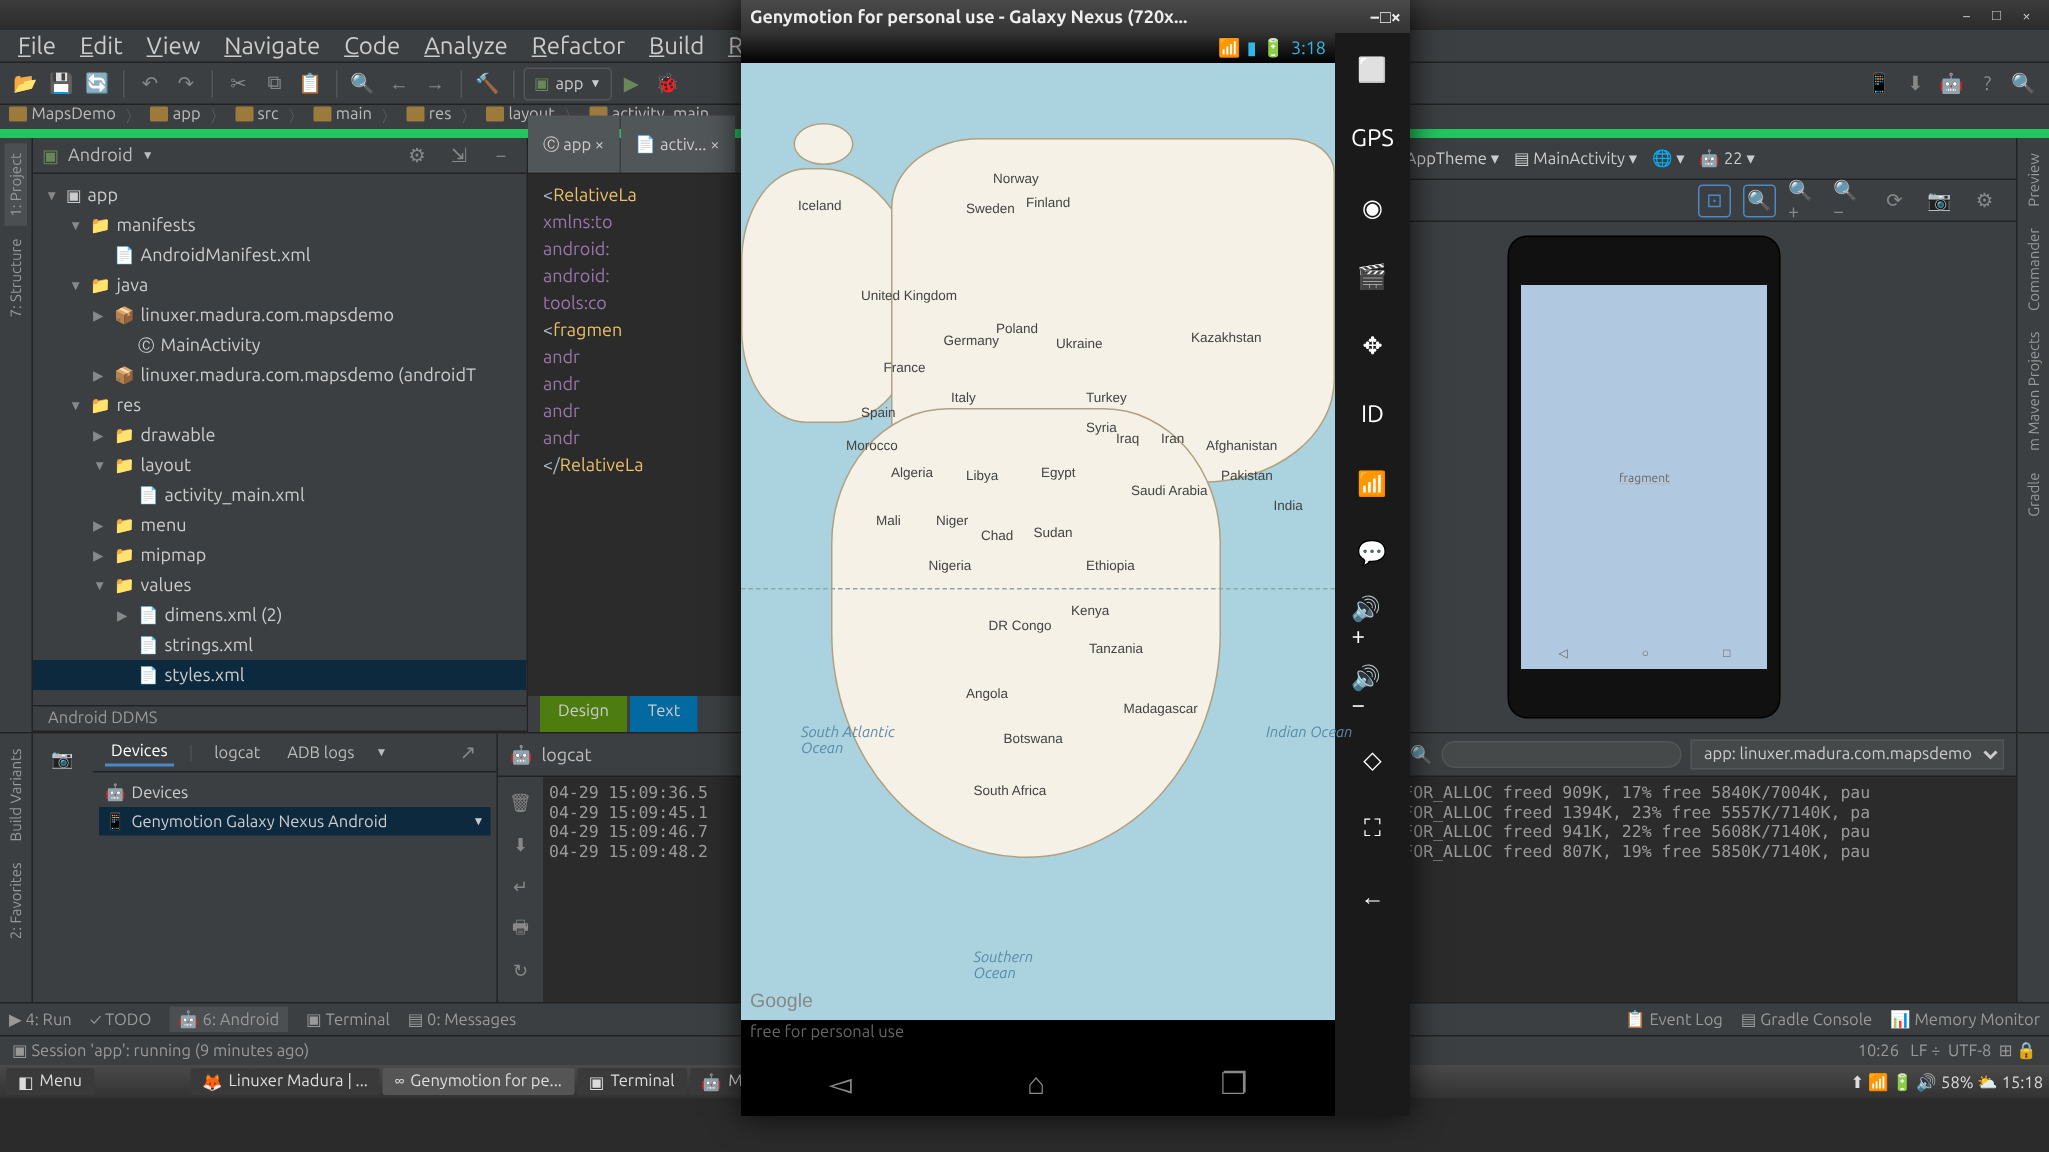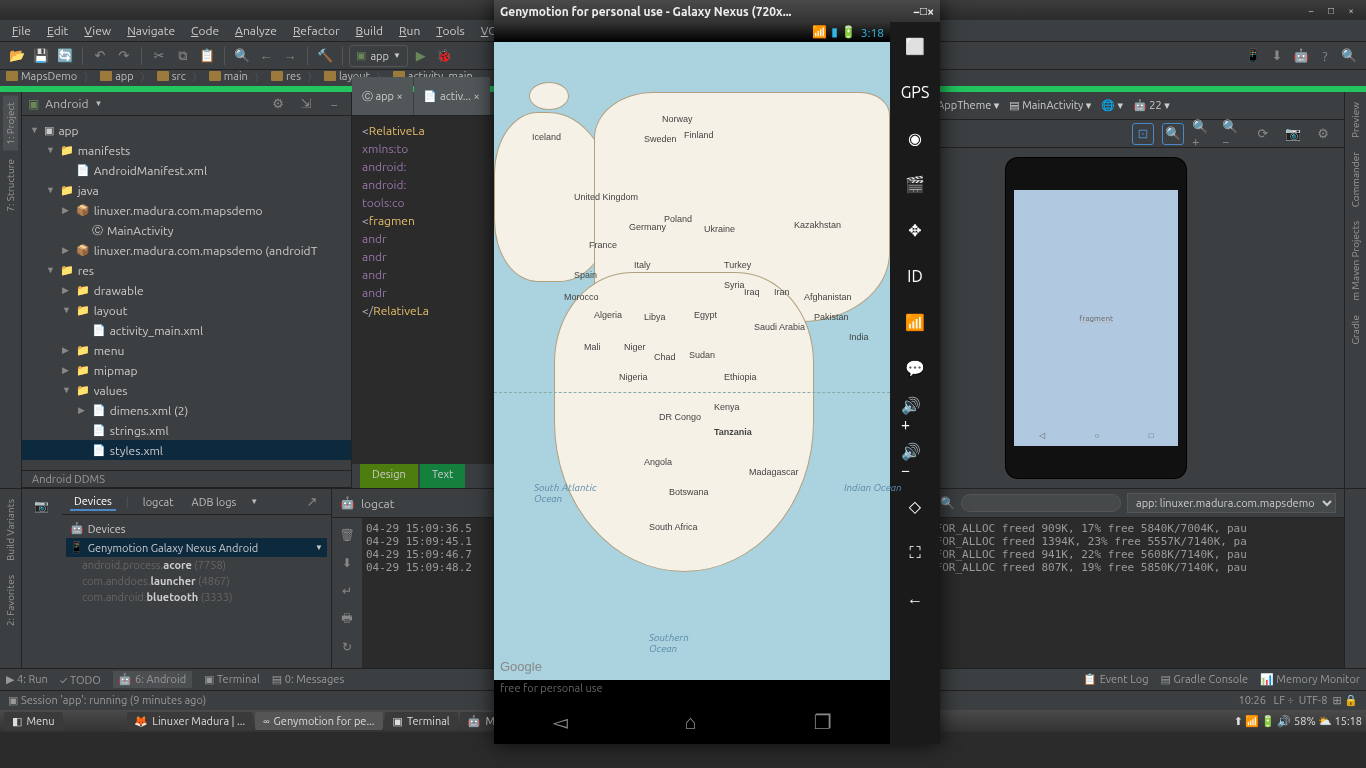--- a/index.html
+++ b/index.html
@@ -1,21 +1,21 @@
 <!DOCTYPE html>
 <html><head>
 <meta charset="utf-8">
 <style>
 * { margin:0; padding:0; box-sizing:border-box; font-family:"Ubuntu","Segoe UI",sans-serif; }
 body { width:1366px; height:768px; background:#2b2b2b; color:#bbb; overflow:hidden; position:relative; font-size:12px; }
 .titlebar { height:20px; background:linear-gradient(#3c3c3c,#2b2b2b); display:flex; align-items:center; padding:0 8px; color:#ccc; font-size:12px; }
 .titlebar .spacer{flex:1;}
 .titlebar .winbtn{width:14px;height:14px;margin-left:6px;display:inline-flex;align-items:center;justify-content:center;color:#ccc;font-size:10px;cursor:pointer;}
 .menubar { height:22px; background:#3c3f41; display:flex; align-items:center; padding:0 4px; border-bottom:1px solid #222;}
-.menubar span{padding:2px 8px; color:#ccc; font-size:12px;}
+.menubar span{padding:2px 8px; color:#ccc; font-size:16px;}
 .menubar span u{text-decoration:underline;}
 .toolbar { height:28px; background:#3c3f41; display:flex; align-items:center; padding:0 6px; gap:2px; border-bottom:1px solid #222;}
 .tbtn{width:22px;height:22px;display:inline-flex;align-items:center;justify-content:center;color:#888;font-size:13px;border-radius:3px;}
 .sep{width:1px;height:18px;background:#555;margin:0 4px;}
 .runconf{display:flex;align-items:center;background:#3c3f41;padding:0 6px;height:22px;border:1px solid #555;border-radius:3px;color:#ccc;font-size:11px;gap:4px;}
 .green{color:#6a8759;} .tag{color:#e8bf6a;}
 .breadcrumb{height:22px;background:#3c3f41;display:flex;align-items:flex-start;padding:0 6px;font-size:11px;color:#bbb;border-bottom:6px solid #22c55e;gap:4px;}
 .bc-item{display:flex;align-items:center;gap:3px;}
 .bc-sep{color:#666;margin:0 2px;}
 .fico{width:12px;height:10px;background:#9c7a3c;display:inline-block;border-radius:1px;}
@@ -30,21 +30,21 @@
 .node{display:flex;align-items:center;height:20px;padding-left:8px;gap:4px;color:#ccc;white-space:nowrap;}
 .node.sel{background:#0d293e;}
 .ind1{padding-left:24px;} .ind2{padding-left:40px;} .ind3{padding-left:56px;}
 .arrw{width:10px;display:inline-block;color:#888;font-size:9px;}
 .editor{flex:1;background:#2b2b2b;display:flex;flex-direction:column;}
 .etabs{height:24px;background:#3c3f41;display:flex;align-items:flex-end;border-bottom:1px solid #222;}
 .etab{height:38px;padding:0 10px;display:flex;align-items:center;font-size:11px;color:#ccc;background:#515658;margin-right:1px;gap:4px;}
 .code{flex:1;padding:6px 10px;font-family:"DejaVu Sans Mono",monospace;font-size:12px;line-height:18px;color:#a9b7c6;position:relative;}
 .dtabs{height:24px;display:flex;justify-content:flex-start;padding-left:8px;background:#3c3f41;}
 .dtab{padding:4px 12px;background:#4d7c0f;font-size:11px;color:#ccc;margin-right:2px;}
-.dtab.active{background:#15803d;}
+.dtab.active{background:#0369a1;}
 .preview{flex:1;background:#3c3f41;border-left:1px solid #222;display:flex;flex-direction:column;}
 .pvtool{height:28px;display:flex;align-items:center;padding:0 6px;gap:10px;font-size:11px;color:#ccc;border-bottom:1px solid #222;}
 .pvtool2{height:28px;display:flex;align-items:center;justify-content:flex-end;padding:0 10px;gap:8px;border-bottom:1px solid #222;}
 .pvbody{flex:1;display:flex;align-items:center;justify-content:center;background:#3c3f41;text-decoration:underline;}
 .phone{width:180px;height:320px;background:#111;border-radius:12px;padding:32px 8px;box-shadow:0 0 0 1px #000;}
 .phone-screen{width:100%;height:100%;background:#b0c8e0;display:flex;align-items:center;justify-content:center;font-size:8px;color:#666;position:relative;}
 .navb{position:absolute;bottom:2px;left:0;right:0;height:18px;display:flex;justify-content:space-around;align-items:center;}
 .ddms{height:18px;background:#3c3f41;padding:2px 10px;font-size:11px;color:#999;border-top:1px solid #222;border-bottom:1px solid #222;}
 .bottom{height:180px;background:#2b2b2b;display:flex;border-top:1px solid #222;}
 .bleft{width:40px;background:#3c3f41;display:flex;flex-direction:column;align-items:center;padding-top:4px;gap:2px;}
@@ -281,25 +281,20 @@
       <div class="dtitle">
           <span style="color:#6a8759;">🤖</span> 
           <span>Devices</span>
         </div>
       <div class="dtitle" style="background:#0d293e;">
         <span>📱</span>
           <span>Genymotion Galaxy Nexus Android</span>
           <span style="flex:1"></span>
           <span style="font-size:8px;">▼</span>
       </div>
-      <div id="procs">
-          <div class="drow"><span class="dim">android.process.</span><b style="color:#ccc;">acore</b> <span class="dim">(7758)</span></div>
-          <div class="drow"><span class="dim">com.anddoes.</span><b style="color:#ccc;">launcher</b> <span class="dim">(4867)</span></div>
-          <div class="drow"><span class="dim">com.android.</span><b style="color:#ccc;">bluetooth</b> <span class="dim">(3333)</span></div>
-        </div>
     </div>
   </div>
   <div class="logcat">
     <div class="lfilter">
       <span style="color:#6a8759;">🤖</span>
       <span>logcat</span>
       <span style="flex:1"></span>
       <span>🔍</span>
       <input placeholder="" style="">
       <select><option>app: linuxer.madura.com.mapsdemo</option></select>
@@ -402,21 +397,21 @@
           <span class="maplabel" style="left: 150px; top: 270px;">Libya</span>
           <span class="maplabel" style="left: 100px; top: 268px;">Algeria</span>
           <span class="maplabel" style="left: 90px; top: 300px;">Mali</span>
           <span class="maplabel" style="left: 130px; top: 300px;">Niger</span>
           <span class="maplabel" style="left: 195px; top: 308px;">Sudan</span>
           <span class="maplabel" style="left: 160px; top: 310px;">Chad</span>
           <span class="maplabel" style="left: 125px; top: 330px;">Nigeria</span>
           <span class="maplabel" style="left: 230px; top: 330px;">Ethiopia</span>
           <span class="maplabel" style="left: 220px; top: 360px;">Kenya</span>
           <span class="maplabel" style="left: 165px; top: 370px;">DR Congo</span>
-          <span class="maplabel" style="left: 220px; top: 385px; font-weight: bold;">Tanzania</span>
+          <span class="maplabel" style="left: 232px; top: 385px;">Tanzania</span>
           <span class="maplabel" style="left: 150px; top: 415px;">Angola</span>
           <span class="maplabel" style="left: 175px; top: 445px;">Botswana</span>
           <span class="maplabel" style="left: 255px; top: 425px;">Madagascar</span>
           <span class="maplabel" style="left: 155px; top: 480px;">South Africa</span>
           <span class="maplabel" style="left: 70px; top: 250px;">Morocco</span>
           <span class="ocean" style="left: 40px; top: 440px; width: 70px;">South Atlantic Ocean</span>
           <span class="ocean" style="left: 155px; top: 590px; width: 70px;">Southern Ocean</span>
           <span class="ocean" style="left: 350px; top: 440px; width: 70px;">Indian Ocean</span>
         </div>
       <div class="emu-free">free for personal use</div>

